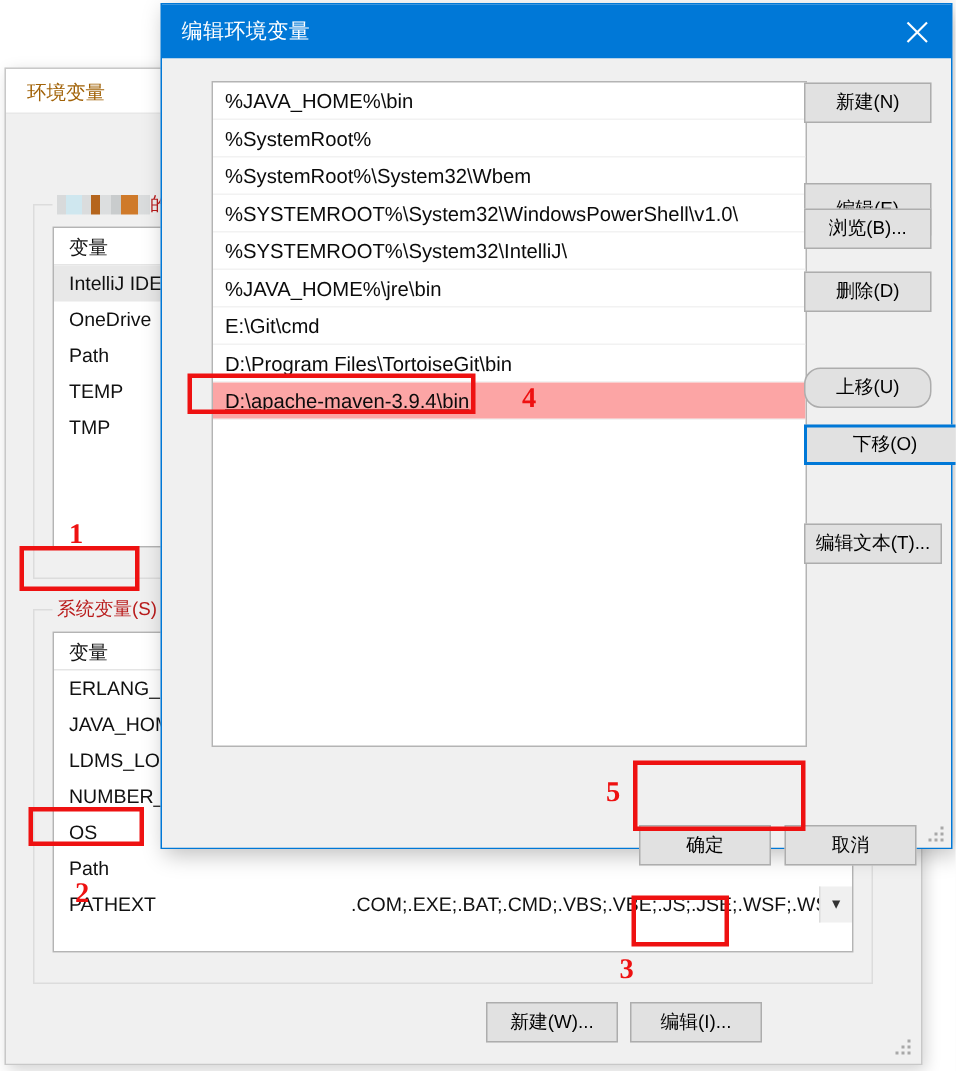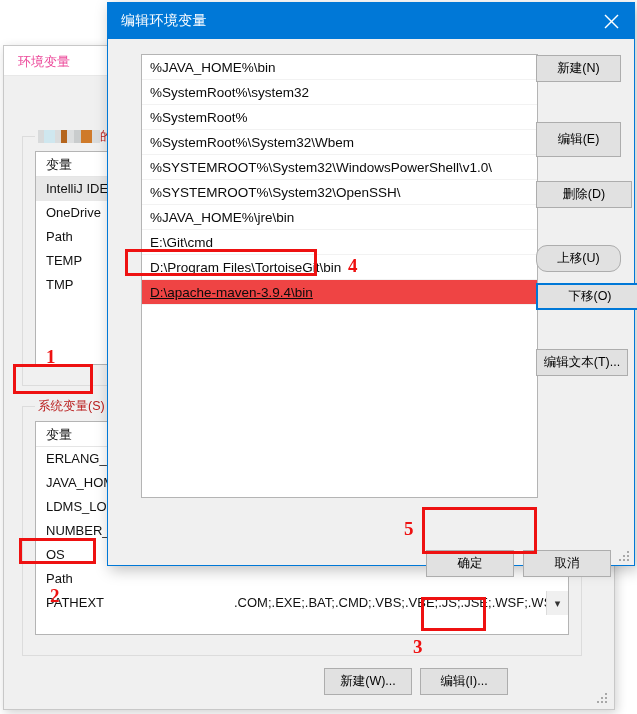--- a/index.html
+++ b/index.html
@@ -29,21 +29,21 @@
     position: absolute;
     left: 0; top: 0;
     width: 100%; height: 30px;
     background: #ffffff;
     border-bottom: 1px solid #e8e8e8;
   }
   .bg-title-text {
     position: absolute;
     left: 14px; top: 7px;
     font-size: 13px;
-    color: #ec4899;
+    color: #a16207;
   }
   .bg-body {
     position: absolute;
     left: 0; top: 30px;
     right: 0; bottom: 0;
     background: #f0f0f0;
   }
 
   
   .groupbox {
@@ -184,21 +184,21 @@
   .path-row {
     position: relative;
     height: 25px;
     line-height: 25px;
     padding-left: 8px;
     font-size: 13.5px;
     color: #0b0b0b;
     border-bottom: 1px solid #f2f2f2;
     white-space: nowrap;
   }
-  .path-row.sel { background: #ef4444; text-decoration: underline; }
+  .path-row.sel { background: #fca5a5; text-decoration: underline; }
 
   .dlg-ok   { left: 318px; top: 511px;  width: 88px; height: 27px; }
   .dlg-cancel{ left: 415px; top: 511px; width: 88px; height: 27px; }
 
   .dlg-grip {
     position: absolute;
     right: 3px; bottom: 2px;
     width: 12px; height: 12px;
   }
   .grip-dot { position: absolute; width: 2px; height: 2px; background: #a8a8a8; }
@@ -342,34 +342,34 @@
           <line x1="1" y1="1" x2="14" y2="14" stroke="#ffffff" stroke-width="1.4"></line>
           <line x1="14" y1="1" x2="1" y2="14" stroke="#ffffff" stroke-width="1.4"></line>
         </svg>
       </div>
     </div>
 
     <div class="dlg-body">
 
       <div class="path-list">
         <div class="path-row">%JAVA_HOME%\bin</div>
-        <div class="path-row">%SystemRoot%\system32</div>
         <div class="path-row">%SystemRoot%</div>
         <div class="path-row">%SystemRoot%\System32\Wbem</div>
         <div class="path-row">%SYSTEMROOT%\System32\WindowsPowerShell\v1.0\</div>
-        <div class="path-row">%SYSTEMROOT%\System32\OpenSSH\</div>
+        <div class="path-row">%SYSTEMROOT%\System32\IntelliJ\</div>
         <div class="path-row">%JAVA_HOME%\jre\bin</div>
         <div class="path-row">E:\Git\cmd</div>
         <div class="path-row">D:\Program Files\TortoiseGit\bin</div>
         <div class="path-row sel">D:\apache-maven-3.9.4\bin</div>
       </div>
 
       <div class="btn" style="left:428px; top:16px; width:85px; height:27px;">新建(N)</div>
       <div class="btn" style="left:428px; top:58px; width:85px; height:35px;margin-top:25px;">编辑(E)</div>
-      <div class="btn" style="left:428px; top:142px; width:96px; height:27px;">删除(D)</div>
+      <div class="btn" style="left:428px; top:100px; width:85px; height:27px;">浏览(B)...</div>
+      <div class="btn" style="left:428px; top:142px; width:85px; height:27px;">删除(D)</div>
       <div class="btn" style="left:428px; top:206px; width:85px; height:27px;border-radius:11px;">上移(U)</div>
       <div class="btn focused" style="left:428px; top:244px; width:108px; height:27px;">下移(O)</div>
       <div class="btn" style="left:428px; top:310px; width:92px; height:27px;">编辑文本(T)...</div>
 
       <div class="btn dlg-ok">确定</div>
       <div class="btn dlg-cancel">取消</div>
 
       <div class="dlg-grip">
         <div class="grip-dot" style="left:8px;top:0;"></div>
         <div class="grip-dot" style="left:4px;top:4px;"></div>

